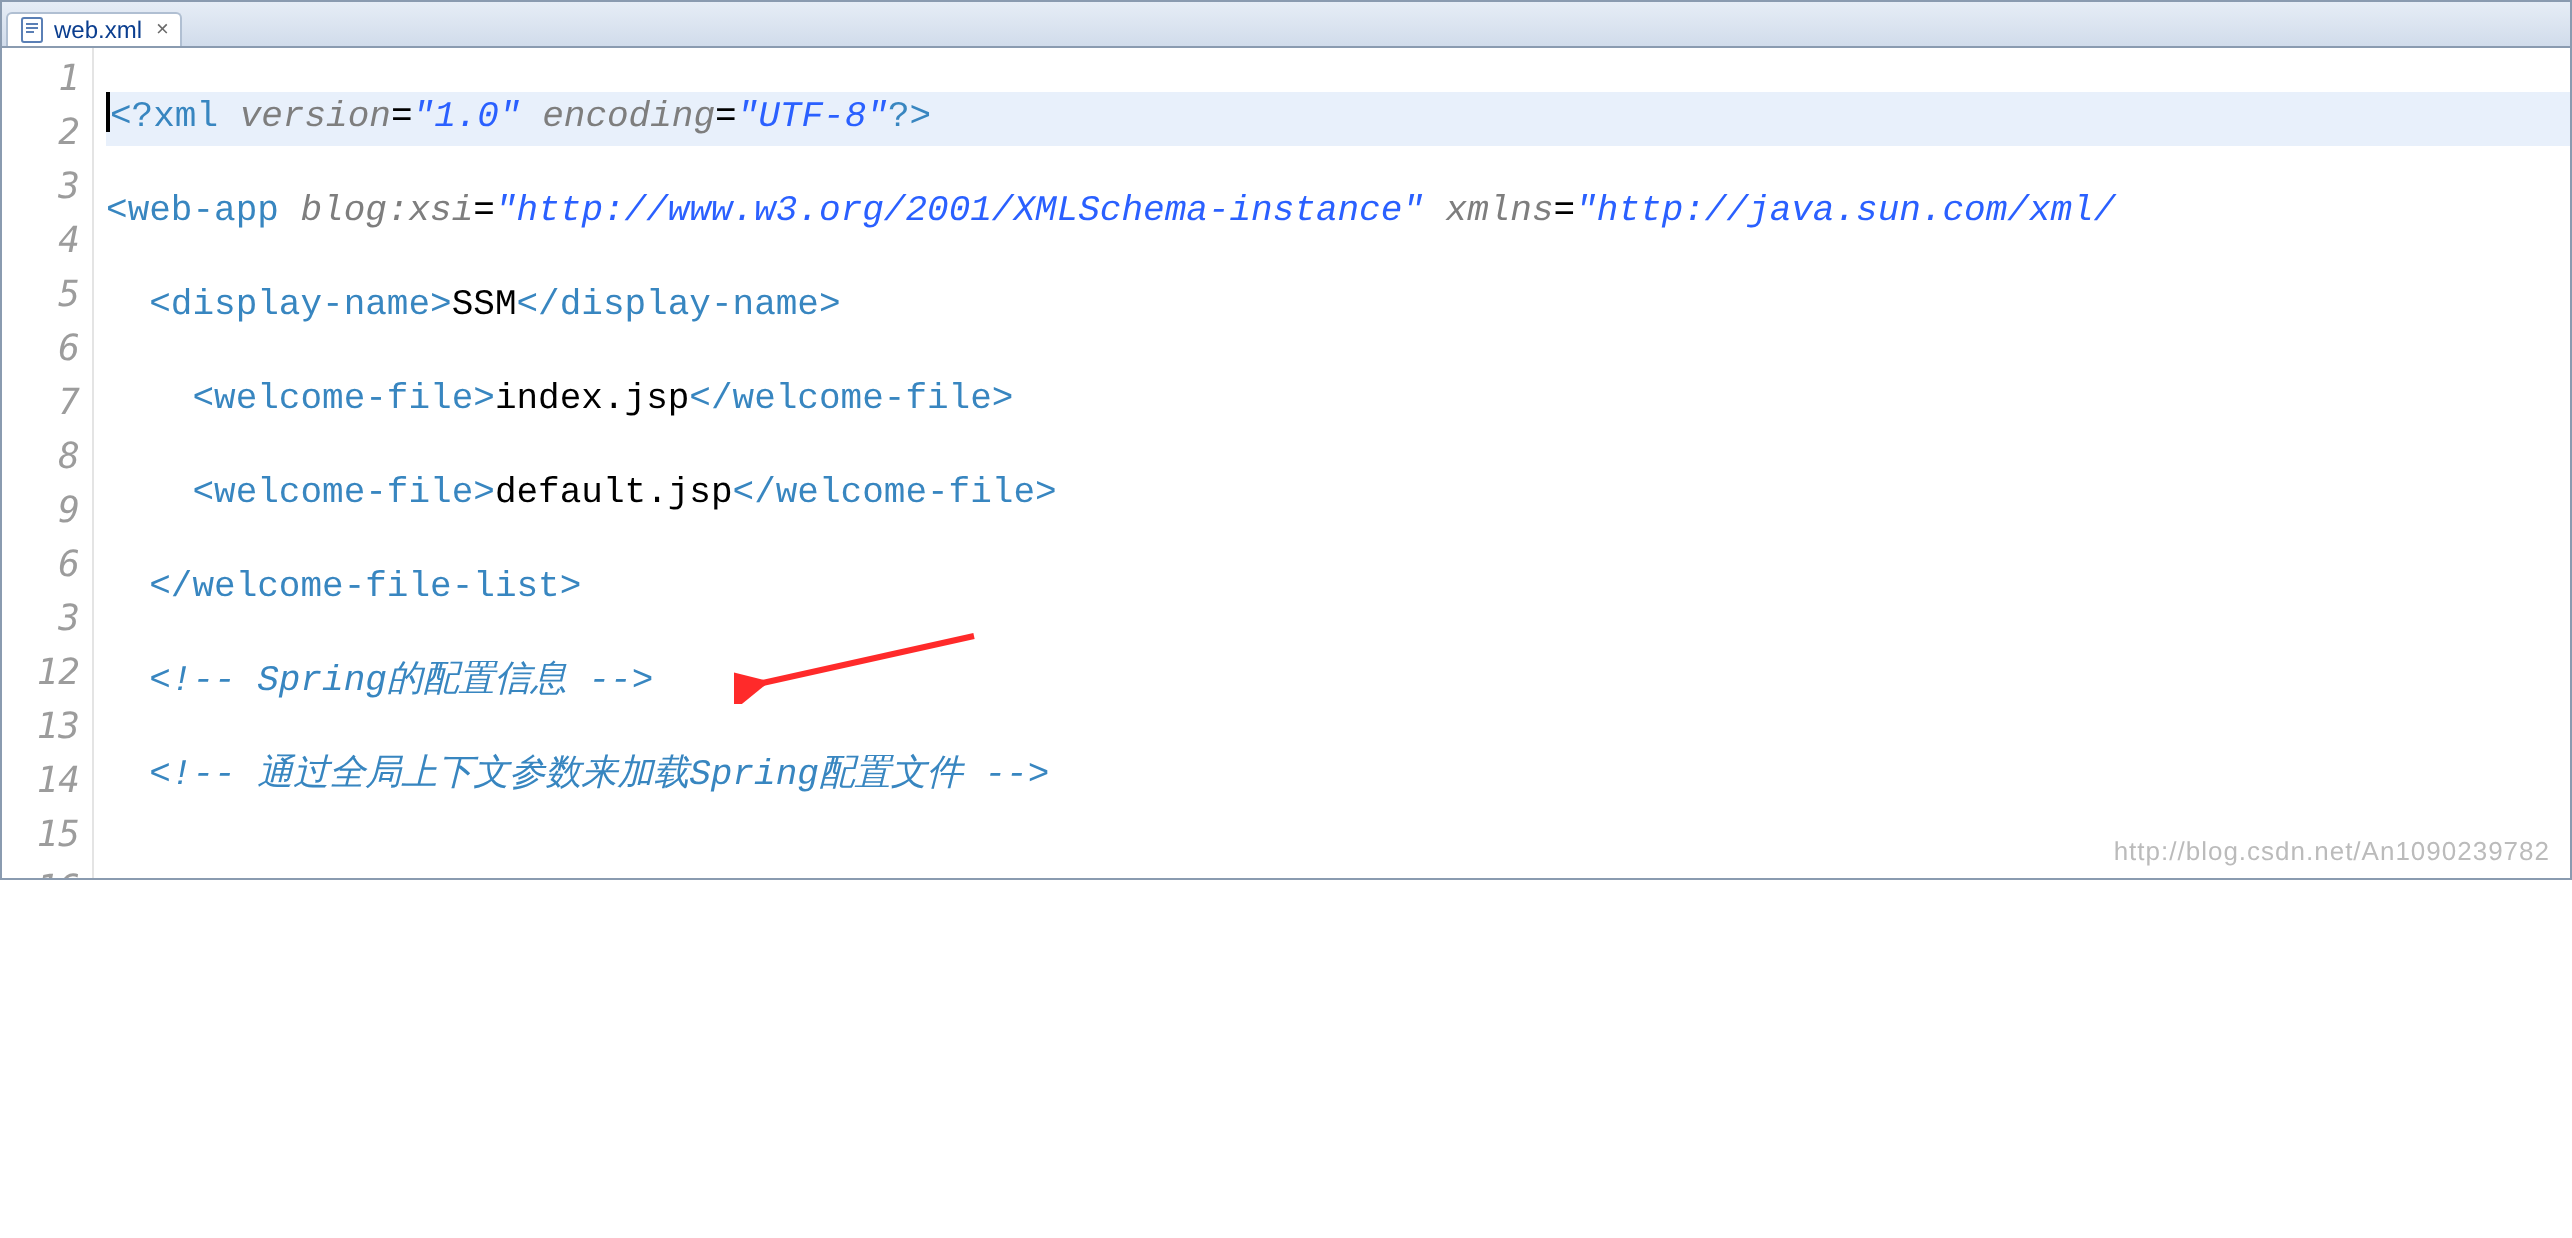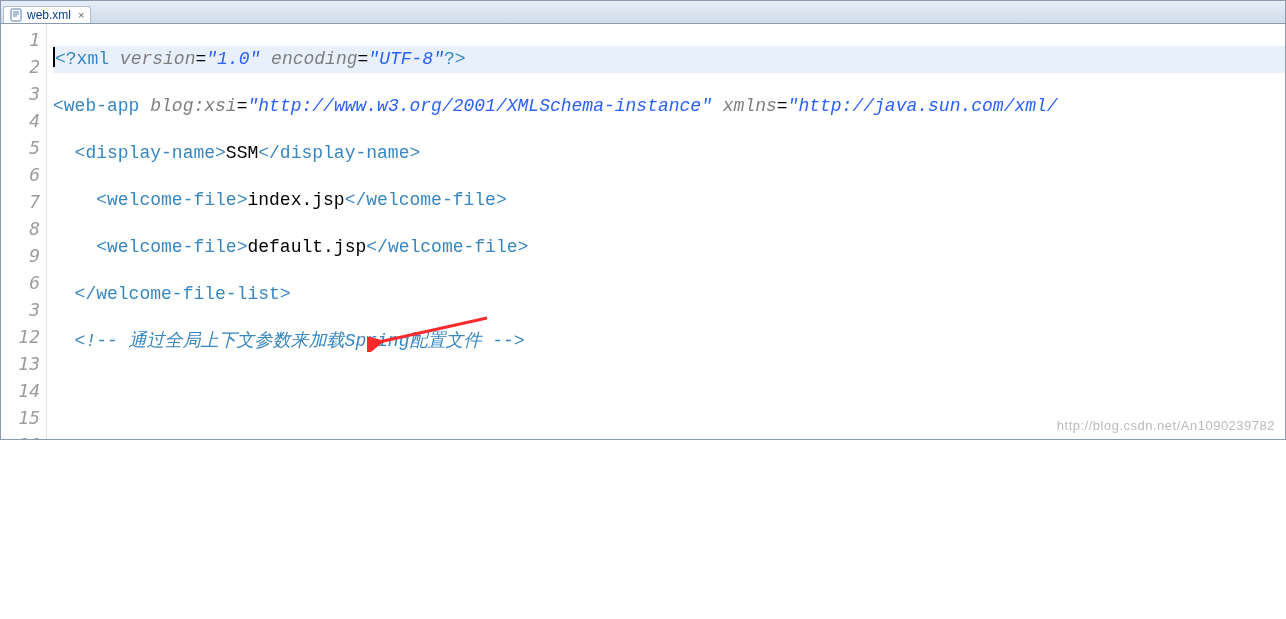--- a/index.html
+++ b/index.html
@@ -131,20 +131,21 @@
       <div class="ln">21</div>
     </div>
 
     <div class="codearea">
 <div class="line hl"><span class="cursor"></span><span class="tag">&lt;?</span><span class="tag">xml</span><span class="txt"> </span><span class="attr">version</span><span class="txt">=</span><span class="str">"1.0"</span><span class="txt"> </span><span class="attr">encoding</span><span class="txt">=</span><span class="str">"UTF-8"</span><span class="tag">?&gt;</span></div>
 <div class="line"><span class="tag">&lt;</span><span class="tag">web-app</span><span class="txt"> </span><span class="attr">blog:xsi</span><span class="txt">=</span><span class="str">"http://www.w3.org/2001/XMLSchema-instance"</span><span class="txt"> </span><span class="attr">xmlns</span><span class="txt">=</span><span class="str">"http://java.sun.com/xml/</span></div>
 <div class="line">  <span class="tag">&lt;display-name&gt;</span><span class="txt">SSM</span><span class="tag">&lt;/display-name&gt;</span></div>
 <div class="line">    <span class="tag">&lt;welcome-file&gt;</span><span class="txt">index.jsp</span><span class="tag">&lt;/welcome-file&gt;</span></div>
 <div class="line">    <span class="tag">&lt;welcome-file&gt;</span><span class="txt">default.jsp</span><span class="tag">&lt;/welcome-file&gt;</span></div>
 <div class="line">  <span class="tag">&lt;/welcome-file-list&gt;</span></div>
+<div class="line">  <span class="cmt">&lt;!-- Spring的配置信息 --&gt;</span></div>
 <div class="line">  <span class="cmt">&lt;!-- 通过全局上下文参数来加载Spring配置文件 --&gt;</span></div>
 
 
 
 
 
 
 
 
 

